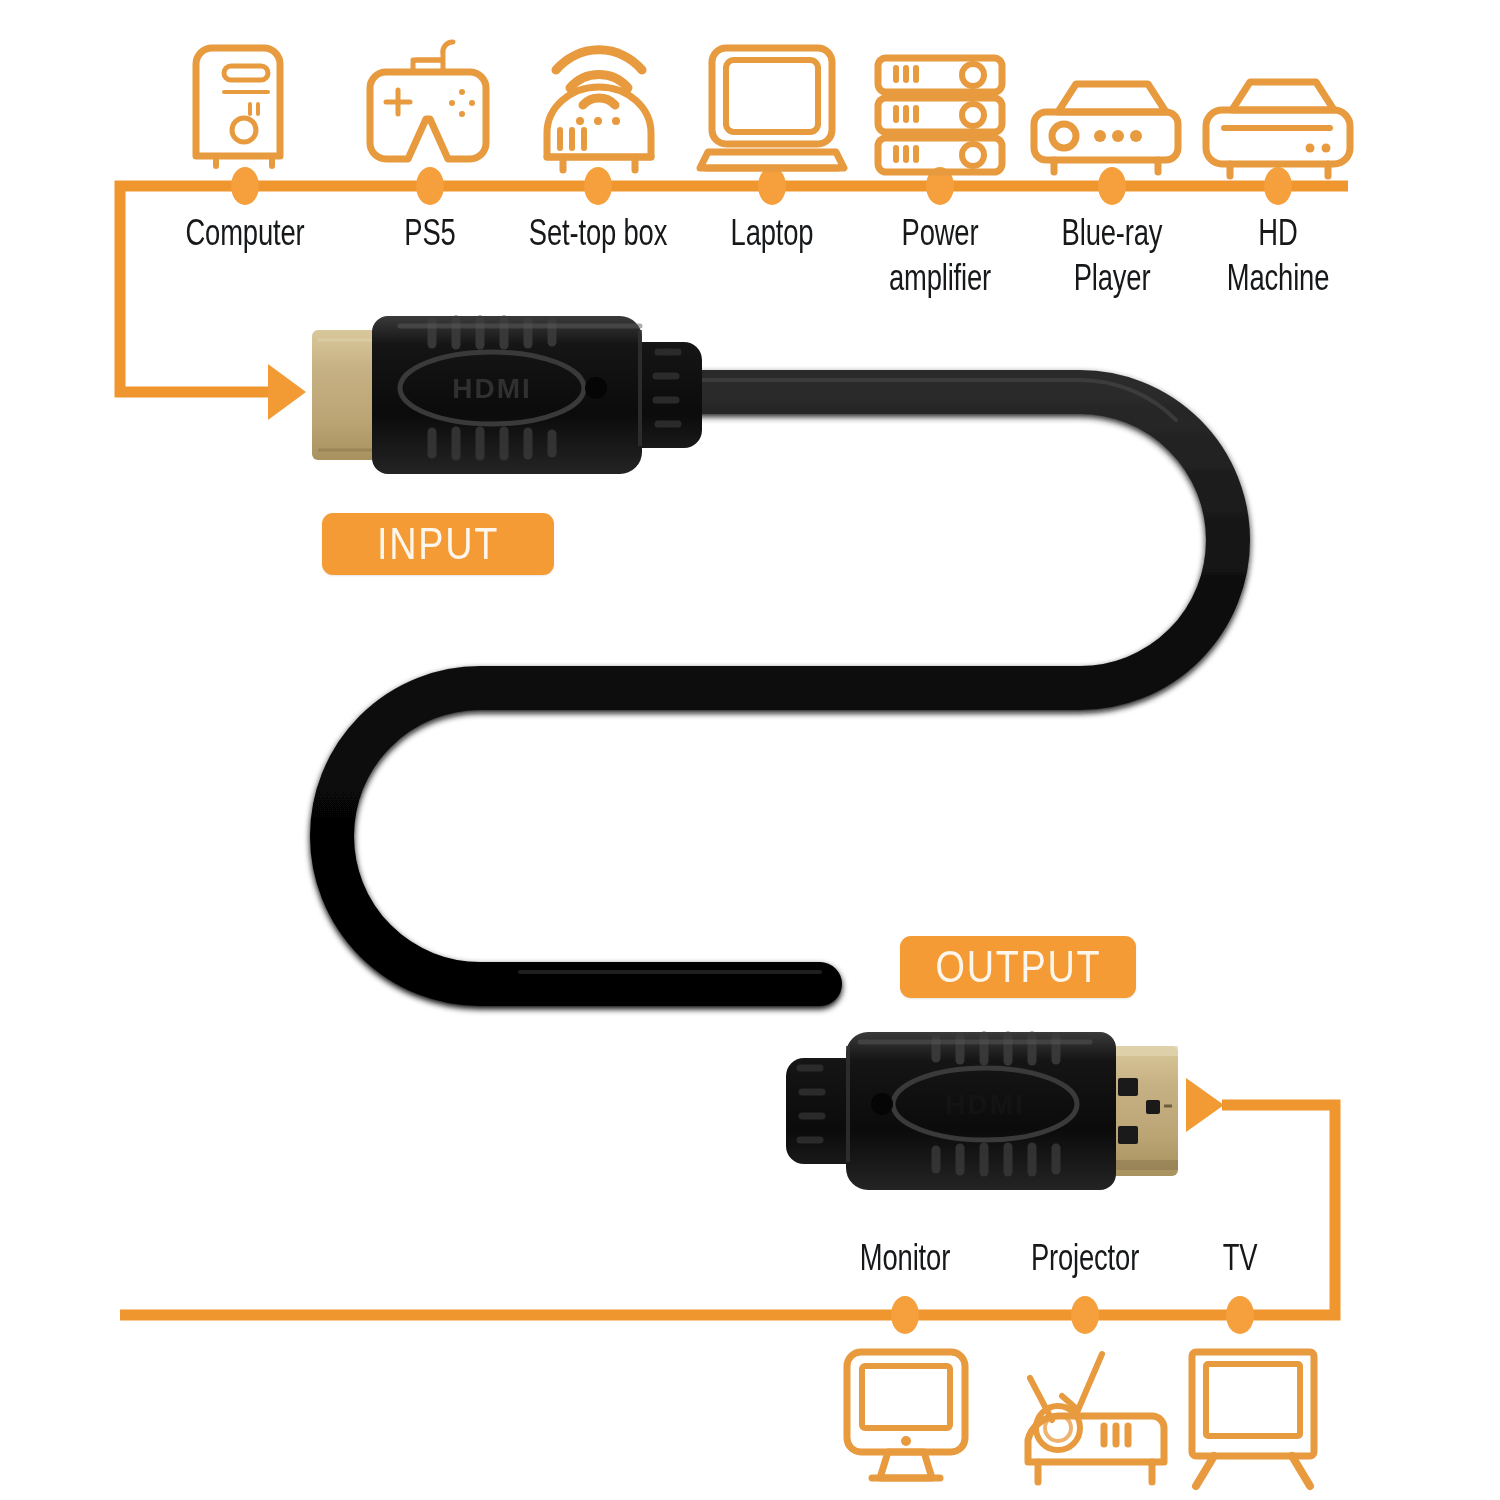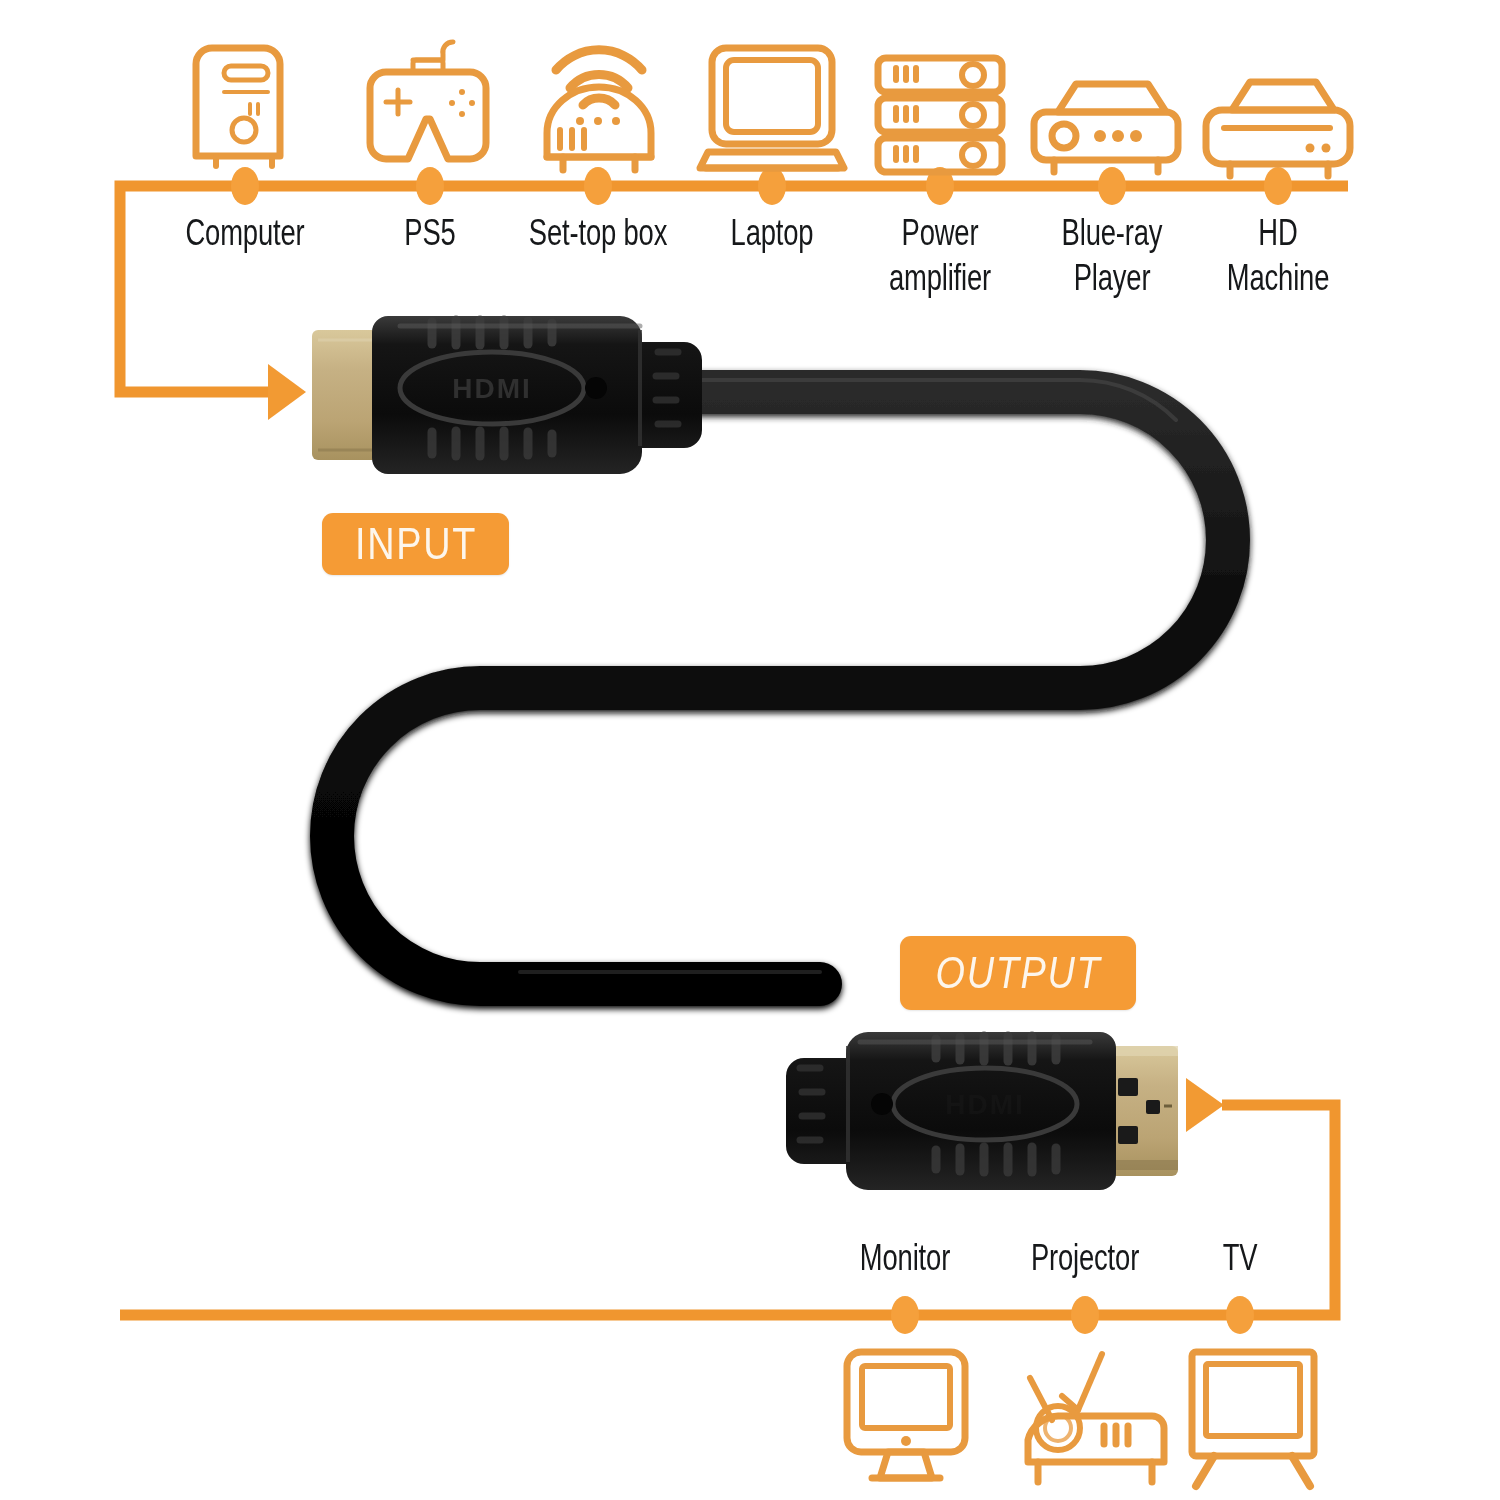--- a/index.html
+++ b/index.html
@@ -345,21 +345,21 @@
 
   <div class="dev-label" style="left:1128px; top:210px; width:300px;">HD
 Machine</div>
 
   <div class="dev-label" style="left:755px; top:1235px; width:300px;">Monitor</div>
 
   <div class="dev-label" style="left:935px; top:1235px; width:300px;">Projector</div>
 
   <div class="dev-label" style="left:1090px; top:1235px; width:300px;">TV</div>
 
-  <div class="badge" style="left:322px; top:513px; width:187px; height:62px;justify-content:center;">
+  <div class="badge" style="left:322px; top:513px; width:232px; height:62px;justify-content:center;">
     <span>INPUT</span>
   </div>
 
-  <div class="badge" style="left:900px; top:936px; width:236px; height:74px;font-style:italic;">
+  <div class="badge" style="left:900px; top:936px; width:236px; height:62px;">
     <span>OUTPUT</span>
   </div>
 
 </div>
 
 </body></html>

